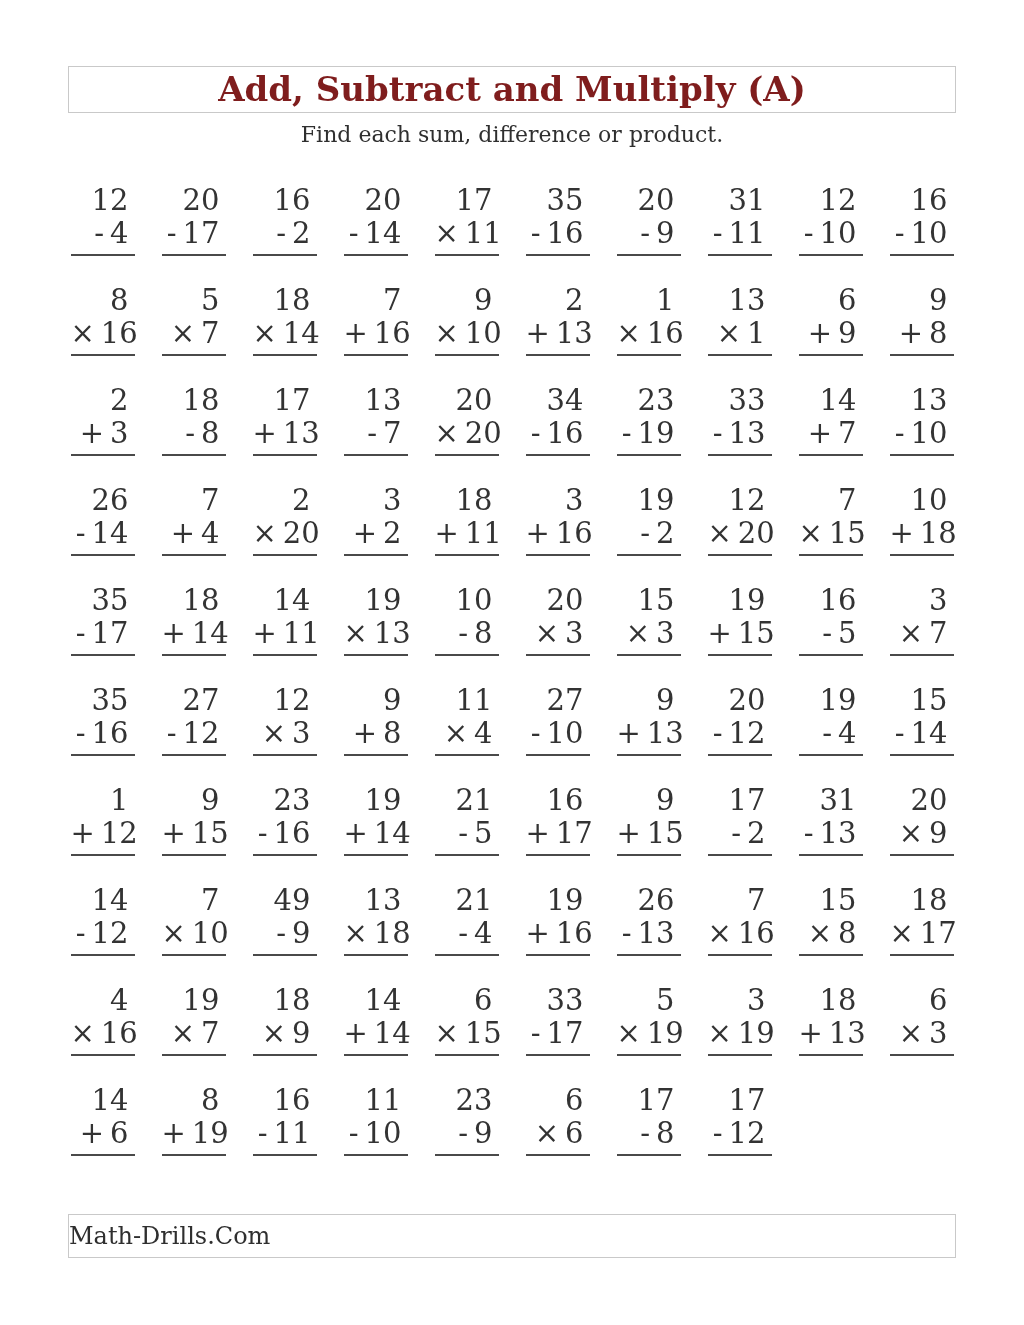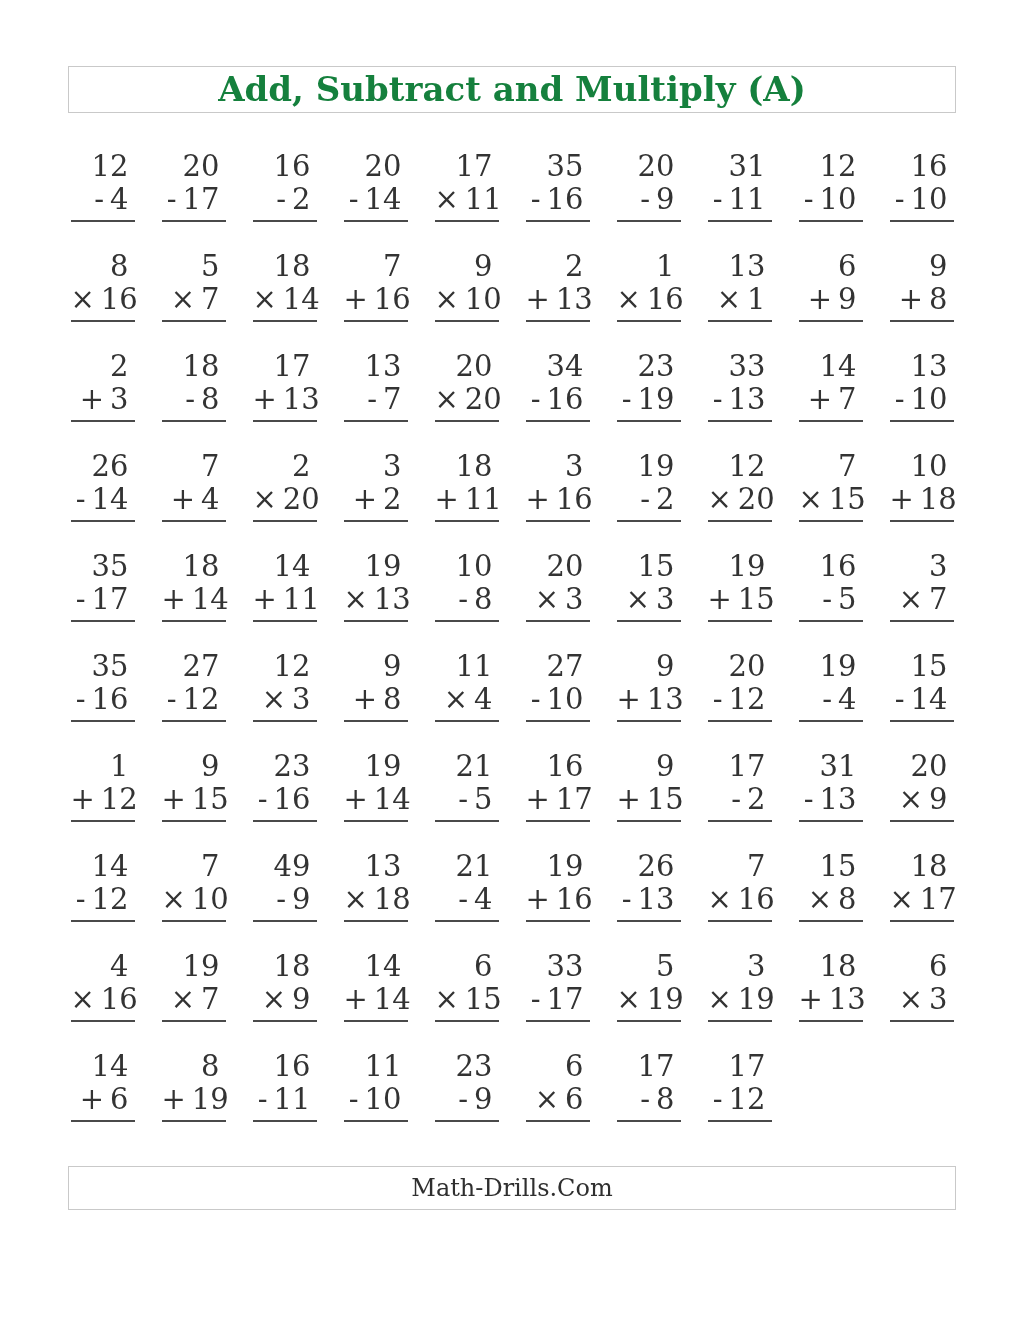--- a/index.html
+++ b/index.html
@@ -24,21 +24,21 @@
     align-items: center;
     justify-content: center;
     overflow: visible;
   }
   .title-box h1 {
     font-size: 34px;
     font-weight: 600;
     line-height: 47px;
     letter-spacing: 0px;
     white-space: nowrap;
-    color: #15803d;
+    color: #7f1d1d;
   }
   .subtitle {
     margin-top: 9px;
     text-align: center;
     font-size: 22px;
     color: #2f2f2f;
   }
   .grid {
     margin-top: 37px;
     margin-left: -11px;
@@ -65,41 +65,41 @@
   .pop {
     margin-right: 6px;
   }
   .prule {
     margin-top: 4px;
     border-bottom: 2px solid #4a4a4a;
     width: 100%;
     height: 0;
   }
   .footer-box {
-    margin-top: 16px;
+    margin-top: 30px;
     height: 44px;
     border: 1px solid #c9c9c9;
     display: flex;
     align-items: center;
-    justify-content: center;
   }
   .footer-box span {
     font-size: 24px;
     color: #2f2f2f;
   }
 </style>
 </head>
 <body>
 
 <div class="page">
 
   <div class="title-box">
     <h1>Add, Subtract and Multiply (A)</h1>
   </div>
 
+  <p class="subtitle">Find each sum, difference or product.</p>
 
   <div class="grid" id="problems-grid">
       <div class="problem">
         <div class="pwrap">
           <div class="ptop">12</div>
           <div class="pbot"><span class="pop">-</span><span>4</span></div>
           <div class="prule"></div>
         </div>
       </div>
       <div class="problem">

